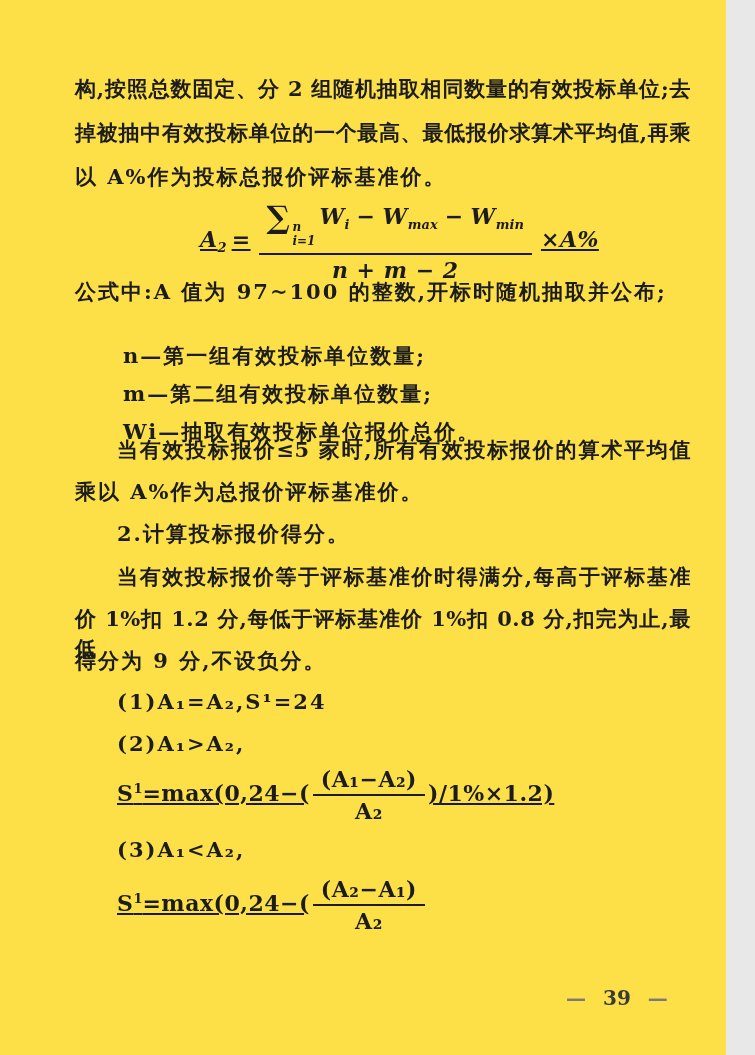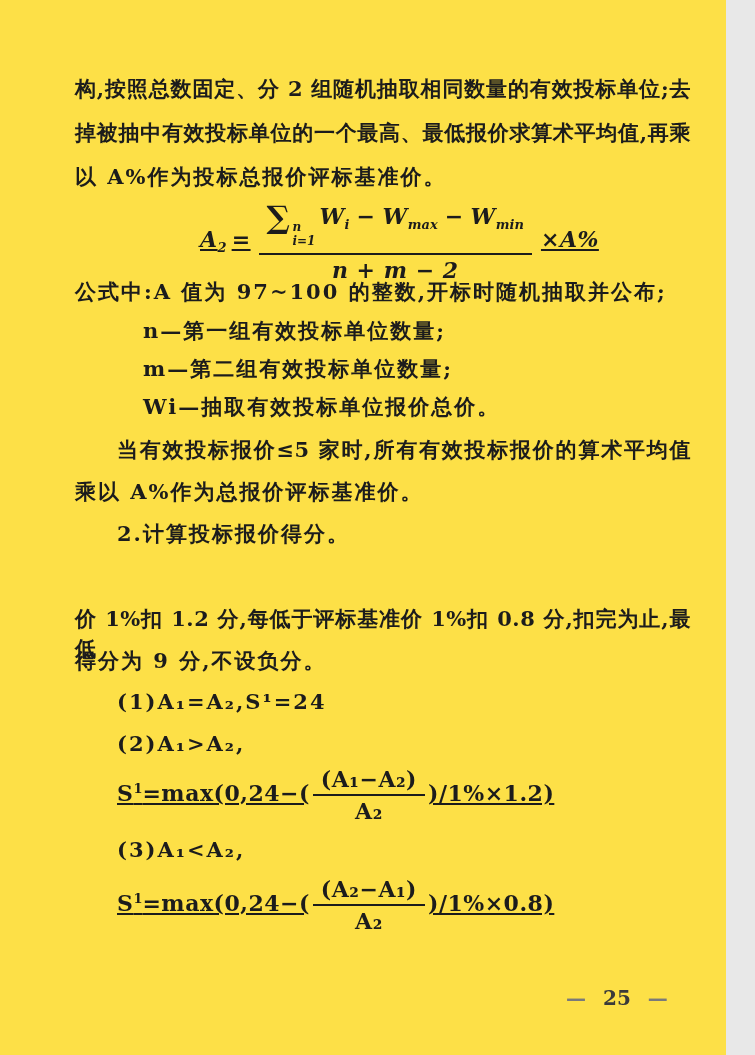--- a/index.html
+++ b/index.html
@@ -22,21 +22,21 @@
     white-space:nowrap;
   }
   .just {
     width:616px;
     white-space:normal;
     letter-spacing:0.5px;
     text-align:justify;
     text-align-last:justify;
   }
   .indent { text-indent:42px; }
-  .ind-def { left:143px; }
+  .ind-def { left:123px;margin-top:25px; }
   .ind-para { left:117px; }
 
   
   .formula {
     position:absolute;
     font-size:22px;
     line-height:1;
     white-space:nowrap;
     letter-spacing:0.5px;
     text-decoration:underline;
@@ -119,42 +119,43 @@
   <div class="line" style="top:277px">公式中:A 值为 97~100 的整数,开标时随机抽取并公布;</div>
   <div class="line ind-def" style="top:316px">n—第一组有效投标单位数量;</div>
   <div class="line ind-def" style="top:392px">Wi—抽取有效投标单位报价总价。</div>
   <div class="line ind-def" style="top:354px">m—第二组有效投标单位数量;</div>
 
   <div class="line just indent" style="top:435px">当有效投标报价≤5 家时,所有有效投标报价的算术平均值</div>
   <div class="line" style="top:477px">乘以 A%作为总报价评标基准价。</div>
 
   <div class="line ind-para" style="top:519px">2.计算投标报价得分。</div>
 
+  <div class="line just indent" style="top:562px">当有效投标报价等于评标基准价时得满分,每高于评标基准</div>
   <div class="line just" style="top:604px">价 1%扣 1.2 分,每低于评标基准价 1%扣 0.8 分,扣完为止,最低</div>
   <div class="line" style="top:646px">得分为 9 分,不设负分。</div>
 
   <div class="line ind-para" style="top:687px">(1)A₁=A₂,S¹=24</div>
   <div class="line ind-para" style="top:729px">(2)A₁&gt;A₂,</div>
 
   <div class="formula" style="left:117px; top:768px">
     <span><span>S</span><sup>1</sup></span><span>=max(0,24−(</span><span class="frac">
         <span class="num">(A₁−A₂)</span>
         <span class="den">A₂</span>
       </span><span>)/1%×1.2)</span>
   </div>
 
   <div class="line ind-para" style="top:835px">(3)A₁&lt;A₂,</div>
 
   <div class="formula" style="left:117px; top:878px">
     <span><span>S</span><sup>1</sup></span><span>=max(0,24−(</span><span class="frac">
         <span class="num">(A₂−A₁)</span>
         <span class="den">A₂</span>
-      </span><span>)/1%×0.8)</span>
+      </span>
   </div>
 
 
   <div class="pagenum">
     <span class="dash">—</span>
-    <span class="num">25</span>
+    <span class="num">39</span>
     <span class="dash">—</span>
   </div>
 
 </div>
 
 </body></html>

